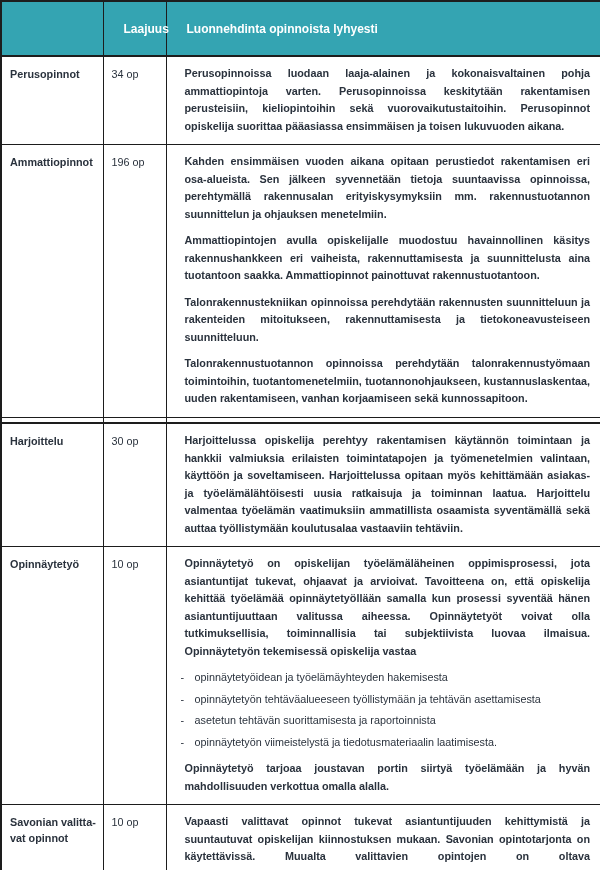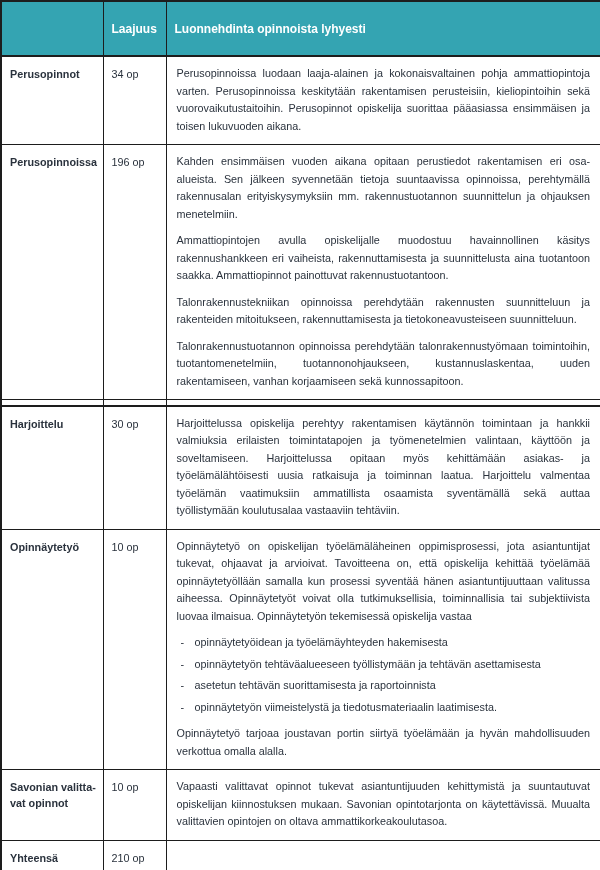--- a/index.html
+++ b/index.html
@@ -26,21 +26,21 @@
   col.c2{width:63px;}
   col.c3{width:435px;}
   th{
     background:var(--header-bg);
     color:var(--header-text);
     height:53px;
     font-size:12px;
     font-weight:bold;
     text-align:left;
     vertical-align:middle;
-    padding:0 8px;
+    padding:0 20px;
     border:1px solid var(--border);
     border-bottom:2px solid var(--border);
   }
   td{
     border:1px solid var(--border);
     vertical-align:top;
     box-sizing:border-box;
   }
   td.cell-label{
     padding:9px 4px 8px 8px;
@@ -54,21 +54,22 @@
     font-weight:normal;
     line-height:16px;
   }
   td.cell-desc{
     padding:8px 10px 9px 10px;
     font-size:10.8px;
     line-height:17.5px;
     text-align:justify;
   }
   td.cell-desc p.desc-p{
-    margin:0 0 9px 0;
+    margin:0 0 9px 8px;
+    font-weight:bold;
   }
   td.cell-desc p.desc-p:last-child{
     margin-bottom:0;
   }
   .bullets{
     margin:0 0 9px 0;
   }
   .bullet{
     display:flex;
     padding-left:4px;
@@ -111,21 +112,21 @@
     </thead>
     <tbody>
         <tr>
           <td class="cell-label">Perusopinnot</td>
           <td class="cell-credits">34 op</td>
           <td class="cell-desc">
             <p class="desc-p">Perusopinnoissa luodaan laaja-alainen ja kokonaisvaltainen pohja ammattiopintoja varten. Perusopinnoissa keskitytään rakentamisen perusteisiin, kieliopintoihin sekä vuorovaikutustaitoihin. Perusopinnot opiskelija suorittaa pääasiassa ensimmäisen ja toisen lukuvuoden aikana.</p>
           </td>
         </tr>
         <tr>
-          <td class="cell-label">Perusopinnoissa</td>
+          <td class="cell-label">Ammattiopinnot</td>
           <td class="cell-credits">196 op</td>
           <td class="cell-desc">
             <p class="desc-p">Kahden ensimmäisen vuoden aikana opitaan perustiedot rakentamisen eri osa-alueista. Sen jälkeen syvennetään tietoja suuntaavissa opinnoissa, perehtymällä rakennusalan erityiskysymyksiin mm. rakennustuotannon suunnittelun ja ohjauksen menetelmiin.</p>
             <p class="desc-p">Ammattiopintojen avulla opiskelijalle muodostuu havainnollinen käsitys rakennushankkeen eri vaiheista, rakennuttamisesta ja suunnittelusta aina tuotantoon saakka. Ammattiopinnot painottuvat rakennustuotantoon.</p>
             <p class="desc-p">Talonrakennustekniikan opinnoissa perehdytään rakennusten suunnitteluun ja rakenteiden mitoitukseen, rakennuttamisesta ja tietokoneavusteiseen suunnitteluun.</p>
             <p class="desc-p">Talonrakennustuotannon opinnoissa perehdytään talonrakennustyömaan toimintoihin, tuotantomenetelmiin, tuotannonohjaukseen, kustannuslaskentaa, uuden rakentamiseen, vanhan korjaamiseen sekä kunnossapitoon.</p>
           </td>
         </tr>
         <tr class="spacer-row">
           <td></td>

